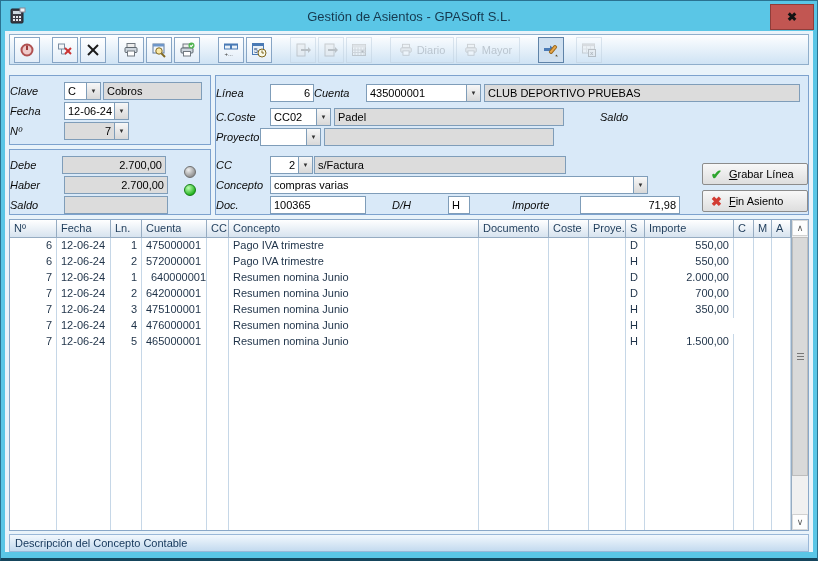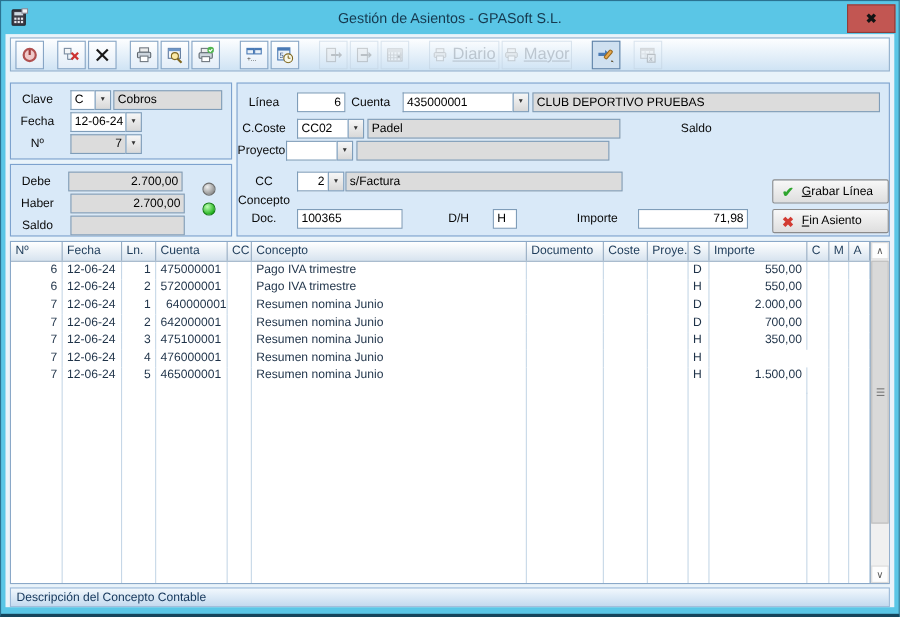--- a/index.html
+++ b/index.html
@@ -44,32 +44,32 @@
     width:26px; height:26px; margin:0 1px;
     border:1px solid #87A5C5; background:linear-gradient(#FFFFFF,#E2EDF8);
     display:flex; align-items:center; justify-content:center; cursor:pointer; flex:0 0 auto;
   }
   .tbtn.wide { width:64px; gap:4px; }
   .tbtn.disabled { border-color:#C2D2E1; background:transparent; opacity:.55; }
   .tbtn.disabled svg { filter:grayscale(1); opacity:.7; }
   .tbtn.pressed { border-color:#5F83A8; background:#CFE0F0; }
   .tb-gap { width:10px; flex:0 0 auto; }
   .tb-gap-lg { width:16px; flex:0 0 auto; }
-  .tbtn .tlabel { color:#99A3AD; font-size:15px;text-decoration:underline; }
+  .tbtn .tlabel { color:#99A3AD; font-size:11px; }
 
   
   .form-area { margin:10px 4px 0 4px; height:140px; flex:0 0 auto; display:flex; gap:4px; }
   .panel { border:1px solid #7DA2CE; background:#D9E9F8; }
   .left-col { width:202px; display:flex; flex-direction:column; gap:4px; flex:0 0 auto; }
   .panel-key { height:70px; }
   .panel-totals { flex:1; position:relative; }
   .panel-line { flex:1; position:relative; }
 
   .frow { display:flex; align-items:center; }
-  .lbl { text-align:center; color:#0A0A0A; flex:0 0 auto; padding-right:6px; }
+  .lbl { text-align:left; color:#0A0A0A; flex:0 0 auto; padding-right:6px;font-style:italic; }
   .fld {
     height:18px; border:1px solid #7F9DB9; background:#fff;
     display:flex; align-items:center; padding:0 3px; overflow:hidden; white-space:nowrap;
   }
   .fld.gray { background:#DCDCDC; }
   .fld.num { justify-content:flex-end; }
   .combo { display:flex; height:18px; flex:0 0 auto; }
   .combo .fld { border-right:none; height:18px; }
   .arrowbtn {
     width:15px; height:18px; border:1px solid #7F9DB9;
@@ -377,20 +377,24 @@
           <div class="lbl" style="width:54px;">CC</div>
           <div class="combo">
             <div class="fld num" style="width:28px;">2</div>
             <div class="arrowbtn">▼</div>
           </div>
           <div class="fld gray" style="width:252px; margin-left:1px;">s/Factura</div>
         </div>
 
         <div class="frow" style="margin-top:2px;">
           <div class="lbl" style="width:54px;">Concepto</div>
+          <div class="combo" style="flex:0 0 auto; width:378px;">
+            <div class="fld" style="flex:1;">compras varias</div>
+            <div class="arrowbtn">▼</div>
+          </div>
         </div>
 
         <div class="frow" style="margin-top:2px;">
           <div class="lbl" style="width:54px;">Doc.</div>
           <div class="fld" style="width:96px;">100365</div>
           <div class="lbl" style="width:56px; margin-left:26px;">D/H</div>
           <div class="fld" style="width:22px;">H</div>
           <div class="lbl" style="width:68px; margin-left:42px;">Importe</div>
           <div class="fld num" style="width:100px;">71,98</div>
         </div>

